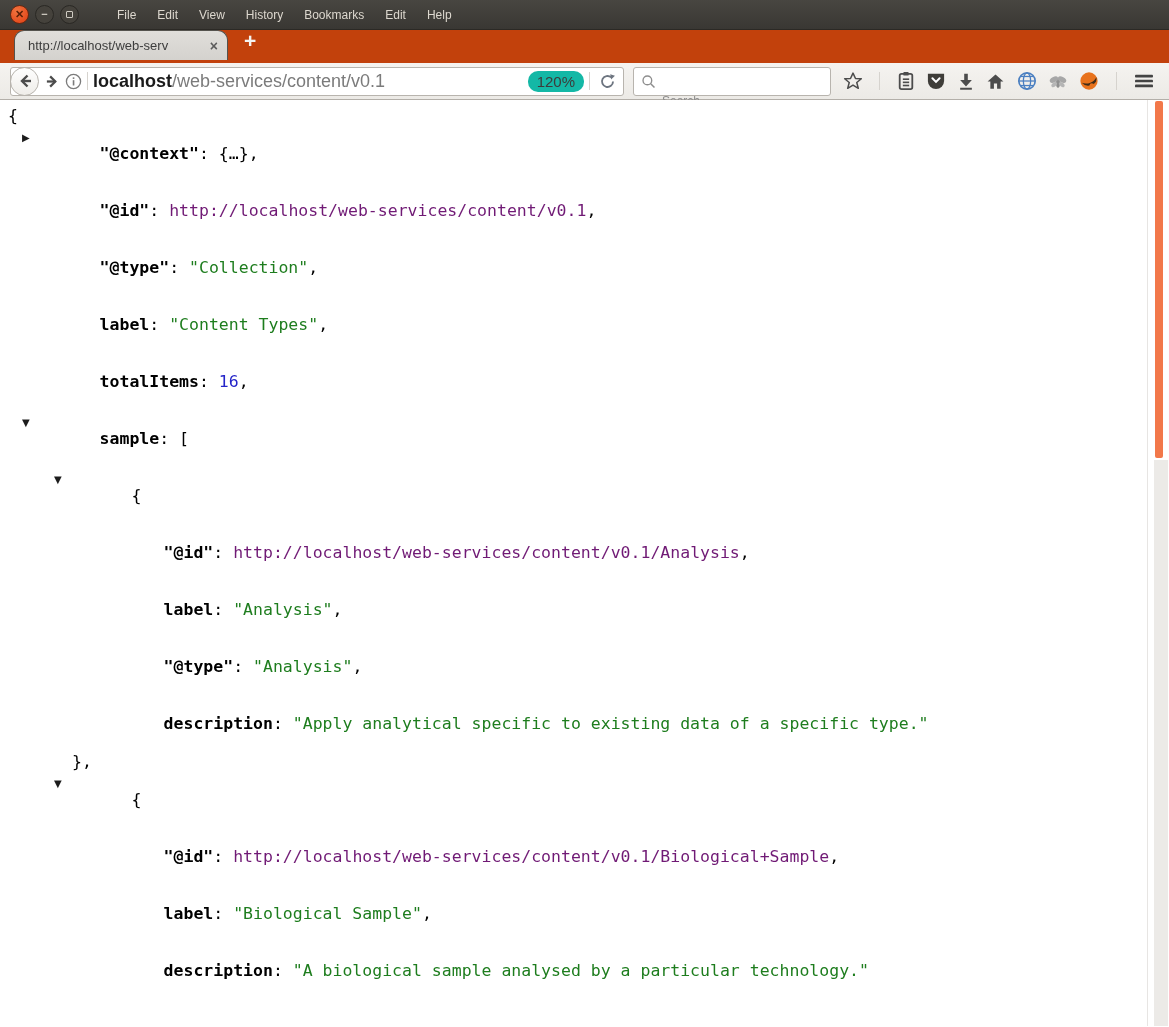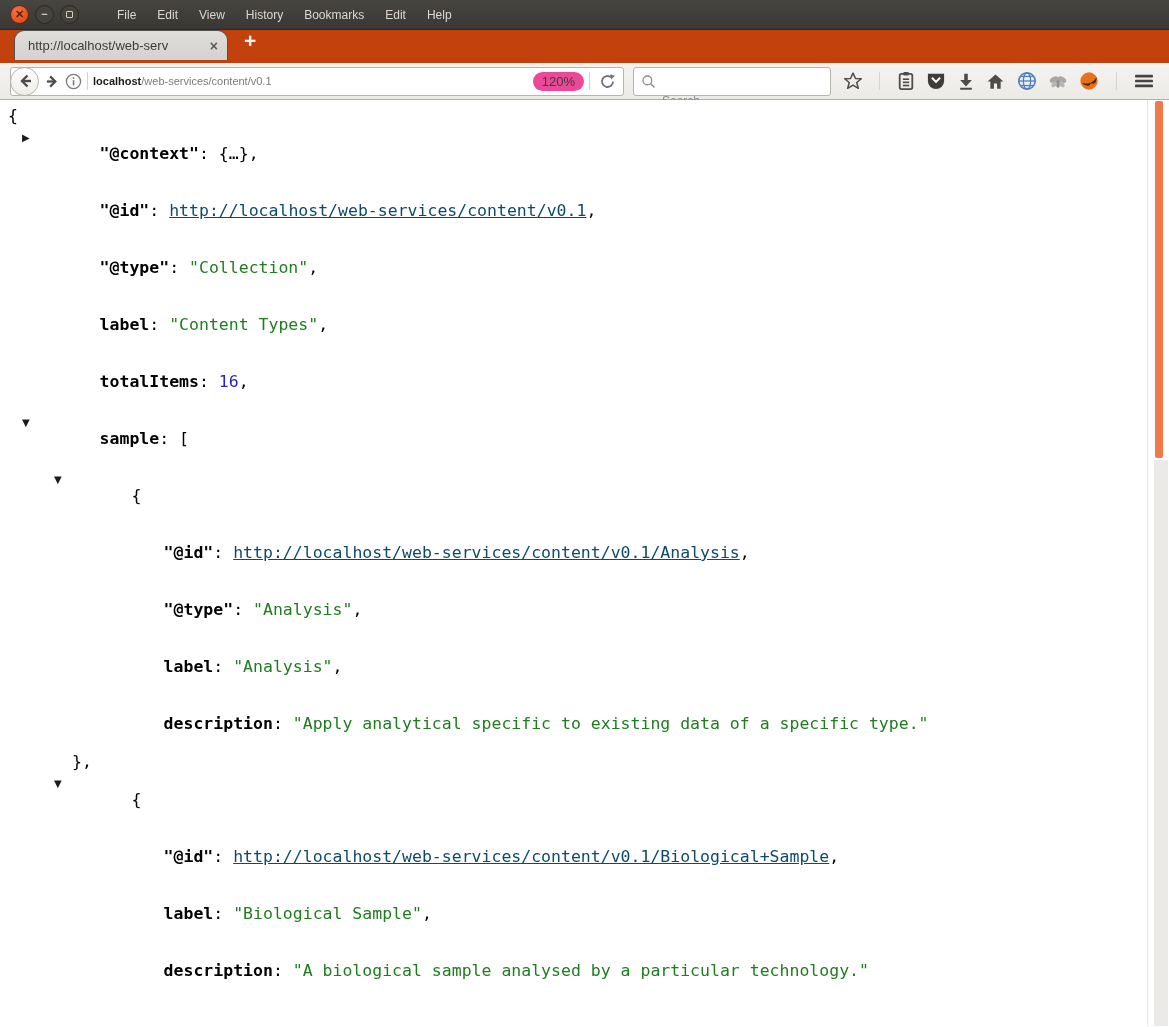--- a/index.html
+++ b/index.html
@@ -39,24 +39,24 @@
   
   .navbar{ height:37px; background:linear-gradient(#f5f3f0,#eceae6);
     border-bottom:1px solid #b3afa9; display:flex; align-items:center; padding:0 10px; }
   .urlgroup{ display:flex; align-items:center; height:29px; width:614px;
     background:#fff; border:1px solid #b8b4ae; border-radius:3px; padding-right:4px; }
   .nav-circle{ width:29px; height:29px; border-radius:50%; border:1px solid #b8b4ae;
     background:linear-gradient(#fefefe,#efede9); margin-left:-1px;
     display:flex; align-items:center; justify-content:center; flex:none; }
   .fwd{ width:26px; display:flex; align-items:center; justify-content:center; flex:none; }
   .vsep{ width:1px; height:18px; background:#d6d3ce; margin:0 5px; flex:none; }
-  .urltext{ flex:1; font-size:11px; white-space:nowrap; overflow:hidden; }
+  .urltext{ flex:1; font-size:18px; white-space:nowrap; overflow:hidden; }
   .urltext .domain{ color:#1b1b1b; font-weight:bold; }
   .urltext .path{ color:#7b7b7b; }
-  .zoom-badge{ background:#ec4899; color:#3c3c3c; font-size:13px; border-radius:10px;
+  .zoom-badge{ background:#14b8a6; color:#3c3c3c; font-size:15px; border-radius:10px;
     padding:2px 9px; flex:none; }
   .iconbtn{ display:flex; align-items:center; justify-content:center; flex:none; }
   .searchbox{ display:flex; align-items:center; height:29px; width:198px; background:#fff;
     border:1px solid #b8b4ae; border-radius:3px; margin-left:9px; padding:0 7px; }
   .search-ph{ color:#8d8d8d; font-size:12px; margin-left:6px;margin-top:40px; }
   .toolicons{ display:flex; align-items:center; margin-left:12px; flex:1; justify-content:space-between; }
 
   
   .content{ position:relative; height:926px; background:#fff; overflow:hidden; }
   .json{ font-family:"DejaVu Sans Mono", monospace; font-size:16.5px; line-height:19px;
@@ -68,21 +68,21 @@
   .lvl3{ padding-left:104px; }
   .twisty{ position:absolute; font-size:10px; color:#1c1c1c; top:3px;
     font-family:"DejaVu Sans", sans-serif; }
   .lvl1 > .twisty{ left:22px; }
   .lvl2 > .twisty{ left:54px; }
   .key{ font-weight:bold; color:#000; }
   .qkey::before,.qkey::after{ content:'"'; }
   .str{ color:#1e7d1e; }
   .str::before,.str::after{ content:'"'; }
   .num{ color:#2525c9; }
-  .jlink{ color:#0c4a6e; text-decoration:underline; cursor:pointer; }
+  .jlink{ color:#701a75; cursor:pointer; }
   .punct{ font-weight:normal; color:#000; }
 
   
   .gutter-line{ position:absolute; top:0; bottom:0; right:21px; width:1px; background:#e7e5e3; }
   .scroll-thumb{ position:absolute; top:1px; right:6px; width:8px; height:357px;
     background:#f2784a; border-radius:2px; }
   .scroll-track{ position:absolute; top:360px; right:1px; width:14px; bottom:0; background:#eceae7; }
 </style>
 </head>
 <body>
@@ -258,24 +258,24 @@
 
     <div>
   <div class="member">
     <div class="row lvl2">
       <span class="twisty">▼</span><span class="punct">{</span>
     </div>
     <div class="row lvl3">
       <span class="key qkey">@id</span><span class="punct">: </span><a class="jlink">http://localhost/web-services/content/v0.1/Analysis</a><span class="punct">,</span>
     </div>
     <div class="row lvl3">
+      <span class="key">label</span><span class="punct">: </span><span class="str">Analysis</span><span class="punct">,</span>
+    </div>
+    <div class="row lvl3">
       <span class="key qkey">@type</span><span class="punct">: </span><span class="str">Analysis</span><span class="punct">,</span>
-    </div>
-    <div class="row lvl3">
-      <span class="key">label</span><span class="punct">: </span><span class="str">Analysis</span><span class="punct">,</span>
     </div>
     <div class="row lvl3">
       <span class="key">description</span><span class="punct">: </span><span class="str">Apply analytical specific to existing data of a specific type.</span>
     </div>
     <div class="row lvl2"><span class="punct">},</span></div>
   </div>
 
   <div class="member">
     <div class="row lvl2">
       <span class="twisty">▼</span><span class="punct">{</span>

